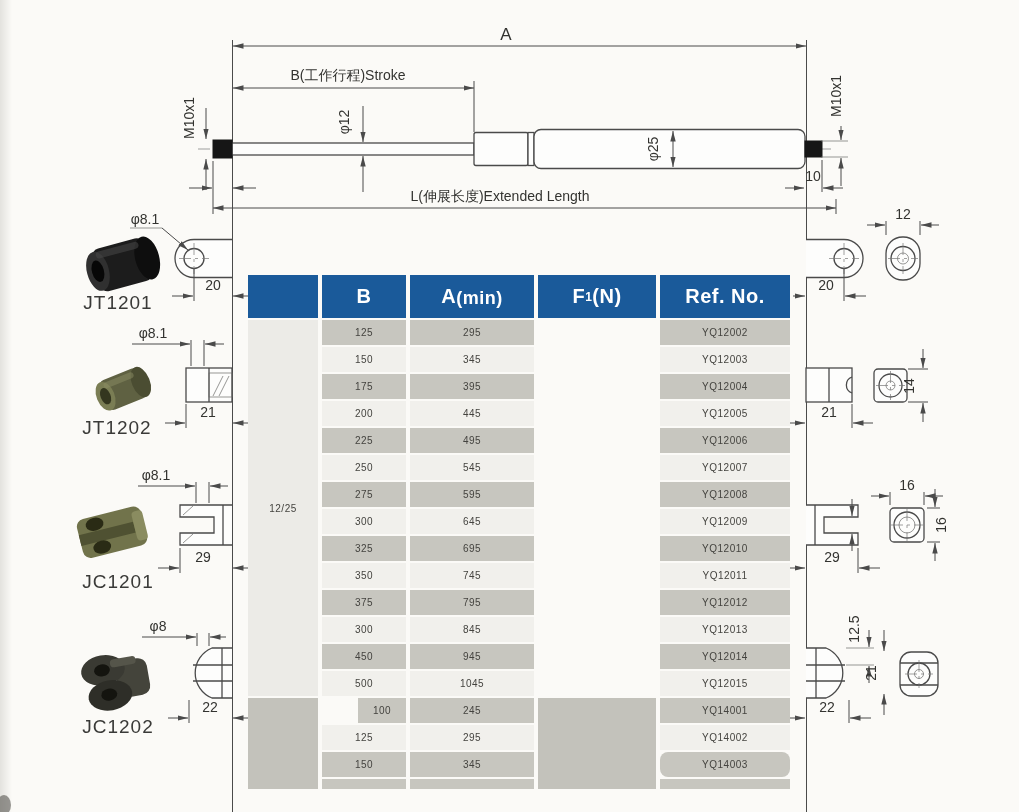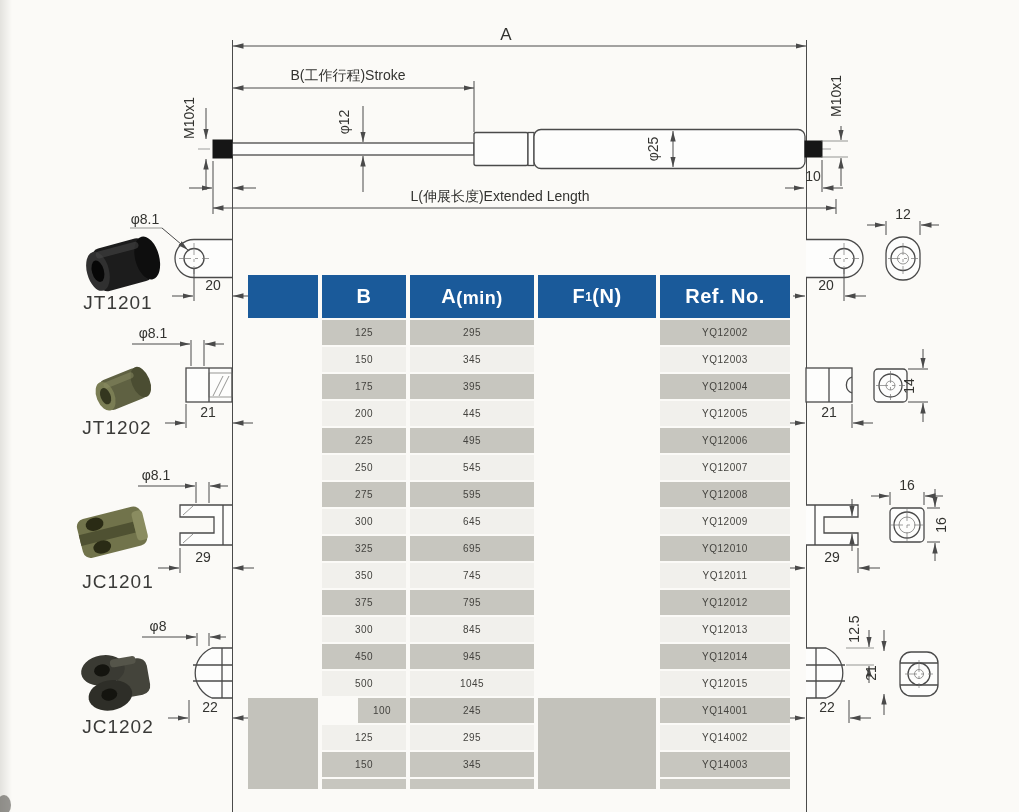--- a/index.html
+++ b/index.html
@@ -324,20 +324,21 @@
         <span class="h-suffix">(min)</span>
       </div>
   <div class="th">
         <span>F</span>
         <sub>1</sub>
         <span>(N)</span>
       </div>
   <div class="th">
         <span>Ref. No.</span>
       </div>
+<div class="cell group-cell" style="grid-area: 2 / 1 / span 14;">12/25</div>
       <div class="cell data-cell dark" style="grid-area: 2 / 2;">125</div>
       <div class="cell data-cell dark" style="grid-area: 2 / 3;">295</div>
       <div class="cell data-cell dark" style="grid-area: 2 / 5;">YQ12002</div>
       <div class="cell data-cell light" style="grid-area: 3 / 2;">150</div>
       <div class="cell data-cell light" style="grid-area: 3 / 3;">345</div>
       <div class="cell data-cell light" style="grid-area: 3 / 5;">YQ12003</div>
       <div class="cell data-cell dark" style="grid-area: 4 / 2;">175</div>
       <div class="cell data-cell dark" style="grid-area: 4 / 3;">395</div>
       <div class="cell data-cell dark" style="grid-area: 4 / 5;">YQ12004</div>
       <div class="cell data-cell light" style="grid-area: 5 / 2;">200</div>
@@ -376,19 +377,19 @@
       <div class="cell group-cell alt" style="grid-area: 16 / 1 / span 4;"></div>
       <div class="cell force-cell alt" style="grid-area: 16 / 4 / span 4;"></div>
       <div class="cell data-cell dark" style="grid-area: 16 / 2; margin-left: 36px;">100</div>
       <div class="cell data-cell dark" style="grid-area: 16 / 3;">245</div>
       <div class="cell data-cell dark" style="grid-area: 16 / 5;">YQ14001</div>
       <div class="cell data-cell light" style="grid-area: 17 / 2;">125</div>
       <div class="cell data-cell light" style="grid-area: 17 / 3;">295</div>
       <div class="cell data-cell light" style="grid-area: 17 / 5;">YQ14002</div>
       <div class="cell data-cell dark" style="grid-area: 18 / 2;">150</div>
       <div class="cell data-cell dark" style="grid-area: 18 / 3;">345</div>
-      <div class="cell data-cell dark" style="grid-area: 18 / 5;">YQ14003</div>
+      <div class="cell data-cell dark" style="grid-area: 18 / 5; border-radius: 8px;">YQ14003</div>
       <div class="cell data-cell dark partial" style="grid-area: 19 / 2;"></div>
       <div class="cell data-cell dark partial" style="grid-area: 19 / 3;"></div>
       <div class="cell data-cell dark partial" style="grid-area: 19 / 5;"></div>
     </div>
 
 </div>
 
 </body></html>

